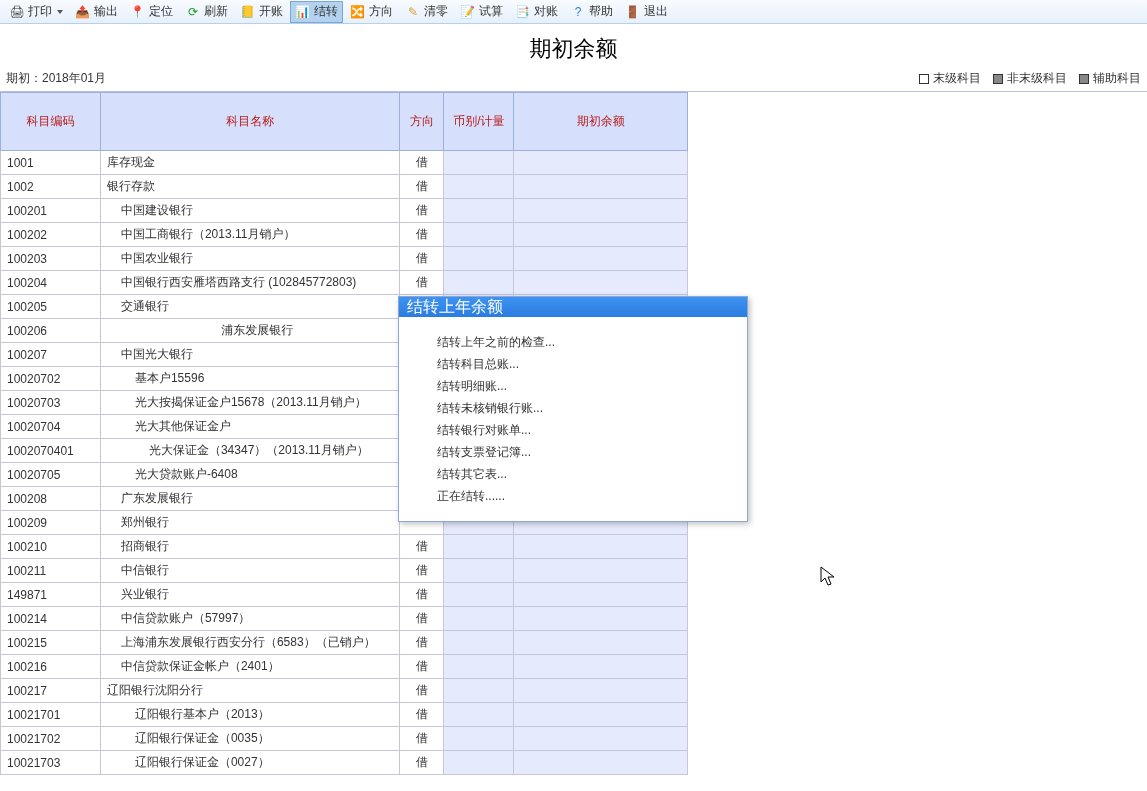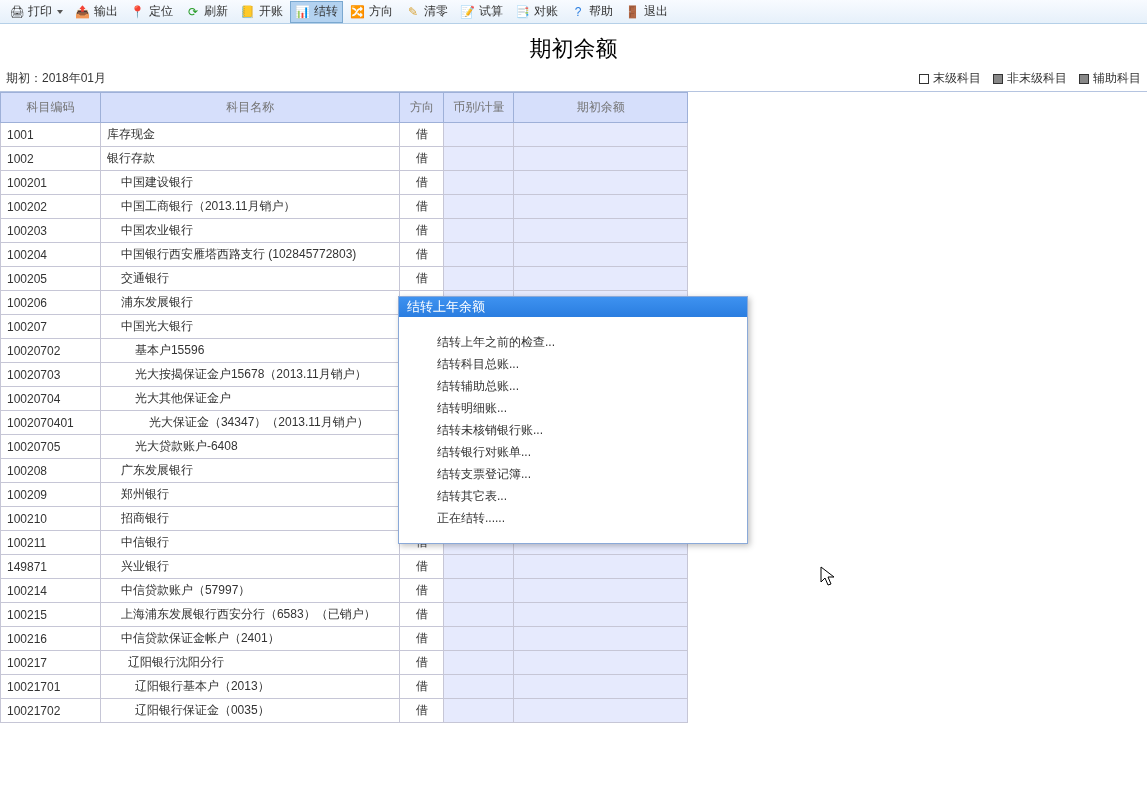--- a/index.html
+++ b/index.html
@@ -64,23 +64,23 @@
   height: 700px;
   border-top: 1px solid #b5c4e0;
 }
 table.grid {
   border-collapse: collapse;
   width: 688px;
 }
 table.grid th {
   background: #d6dffb;
   border: 1px solid #9eb0d8;
-  padding: 6px 6px;
+  padding: 20px 6px;
   font-weight: normal;
-  color: #737373;
+  color: #b91c1c;
   height: 26px;
 }
 table.grid td {
   border: 1px solid #c6c6d6;
   padding: 3px 6px;
   height: 24px;
   background: #fff;
 }
 table.grid tbody tr td:nth-child(3) { text-align: center; }
 th.col-code { width: 100px; text-align: center;}
@@ -96,21 +96,21 @@
   background: #fff;
   border: 1px solid #8aa9d8;
   box-shadow: 2px 2px 6px rgba(0,0,0,0.25);
   font-size: 12px;
   z-index: 50;
 }
 .dlg-title {
   background: linear-gradient(#3e92f0, #2a7de0);
   color: #fff;
   padding: 3px 8px;
-  font-size: 13px;
+  font-size: 16px;
   height: 20px;
   line-height: 14px;
 }
 .dlg-body { padding: 14px 4px 14px 38px; }
 .dlg-line { padding: 2px 0; line-height: 18px; }
 .cursor-arrow {
   position: absolute;
   left: 820px; top: 475px;
   z-index: 60;
   pointer-events: none;
@@ -248,21 +248,21 @@
           </tr>
           <tr>
             <td>100205</td>
             <td style="padding-left: 20px;">交通银行</td>
             <td>借</td>
             <td style="background: rgb(230, 234, 253);"></td>
             <td style="background: rgb(230, 234, 253);"></td>
           </tr>
           <tr>
             <td>100206</td>
-            <td style="padding-left: 20px;">浦东发展银行</td>
+            <td style="padding-left: 20px; text-align: center;">浦东发展银行</td>
             <td>借</td>
             <td style="background: rgb(230, 234, 253);"></td>
             <td style="background: rgb(230, 234, 253);"></td>
           </tr>
           <tr>
             <td>100207</td>
             <td style="padding-left: 20px;">中国光大银行</td>
             <td>借</td>
             <td style="background: rgb(230, 234, 253);"></td>
             <td style="background: rgb(230, 234, 253);"></td>
@@ -353,49 +353,55 @@
           </tr>
           <tr>
             <td>100216</td>
             <td style="padding-left: 20px;">中信贷款保证金帐户（2401）</td>
             <td>借</td>
             <td style="background: rgb(230, 234, 253);"></td>
             <td style="background: rgb(230, 234, 253);"></td>
           </tr>
           <tr>
             <td>100217</td>
-            <td style="padding-left: 27px; margin-top: 28px;">辽阳银行沈阳分行</td>
+            <td style="padding-left: 6px; margin-top: 28px;">辽阳银行沈阳分行</td>
             <td>借</td>
             <td style="background: rgb(230, 234, 253);"></td>
             <td style="background: rgb(230, 234, 253);"></td>
           </tr>
           <tr>
             <td>10021701</td>
             <td style="padding-left: 34px;">辽阳银行基本户（2013）</td>
             <td>借</td>
             <td style="background: rgb(230, 234, 253);"></td>
             <td style="background: rgb(230, 234, 253);"></td>
           </tr>
           <tr>
             <td>10021702</td>
             <td style="padding-left: 34px;">辽阳银行保证金（0035）</td>
+            <td>借</td>
+            <td style="background: rgb(230, 234, 253);"></td>
+            <td style="background: rgb(230, 234, 253);"></td>
+          </tr>
+          <tr>
+            <td>10021703</td>
+            <td style="padding-left: 34px;">辽阳银行保证金（0027）</td>
             <td>借</td>
             <td style="background: rgb(230, 234, 253);"></td>
             <td style="background: rgb(230, 234, 253);"></td>
           </tr>
         </tbody>
     </table>
   </div>
 
   <div class="dialog">
     <div class="dlg-title">结转上年余额</div>
     <div class="dlg-body" id="dlg-body">
         <div class="dlg-line">结转上年之前的检查...</div>
         <div class="dlg-line">结转科目总账...</div>
-        <div class="dlg-line">结转辅助总账...</div>
         <div class="dlg-line">结转明细账...</div>
         <div class="dlg-line">结转未核销银行账...</div>
         <div class="dlg-line">结转银行对账单...</div>
         <div class="dlg-line">结转支票登记簿...</div>
         <div class="dlg-line">结转其它表...</div>
         <div class="dlg-line">正在结转......</div>
       </div>
   </div>
 
   <svg class="cursor-arrow" width="18" height="22">

